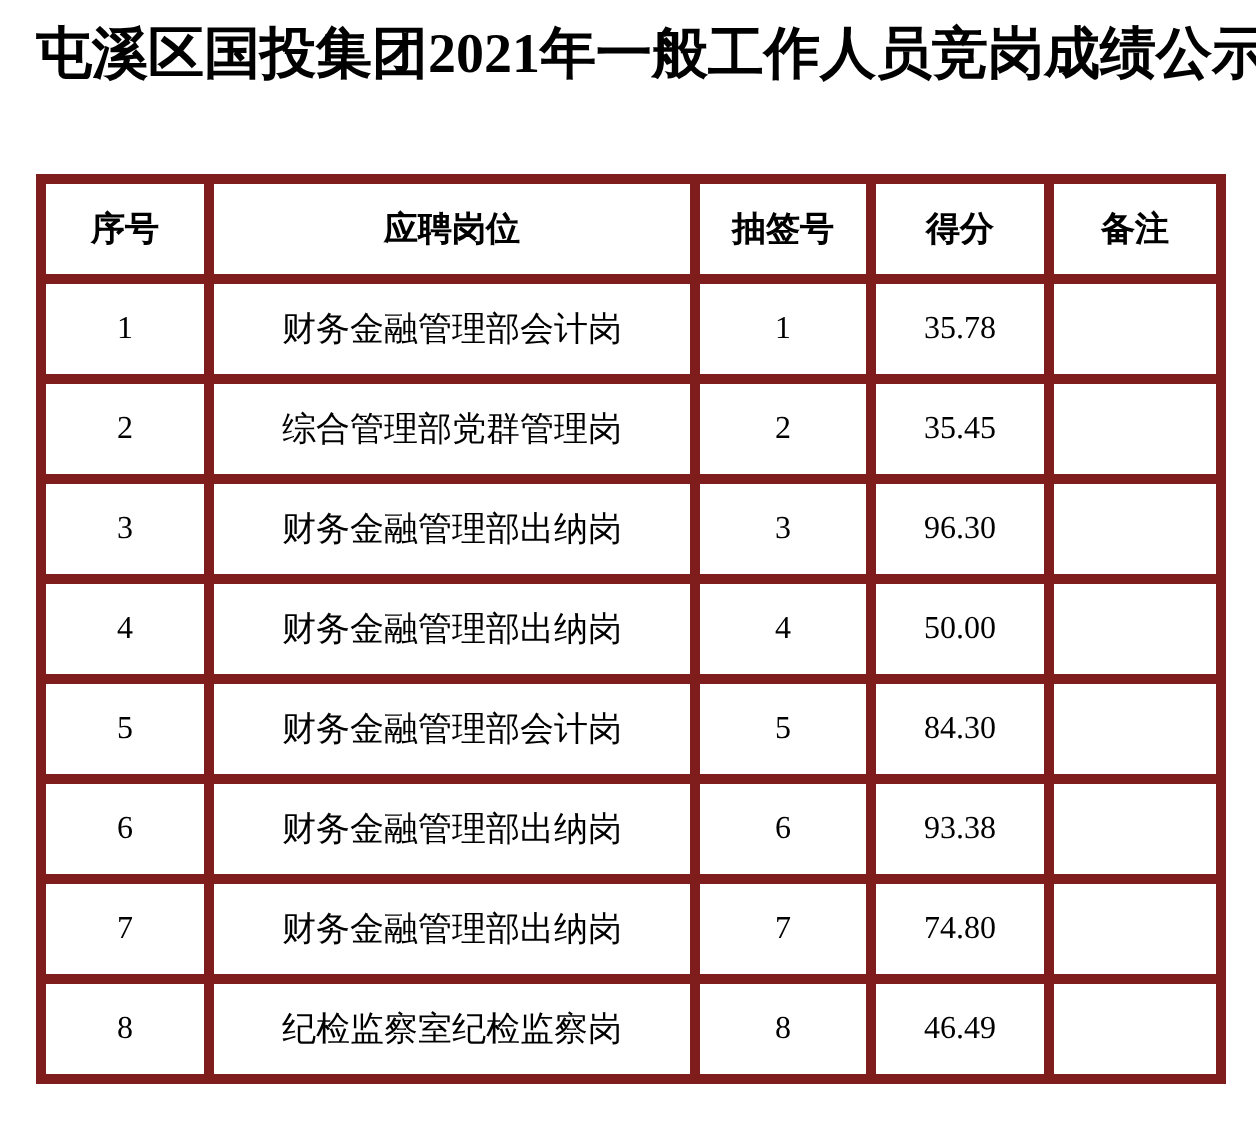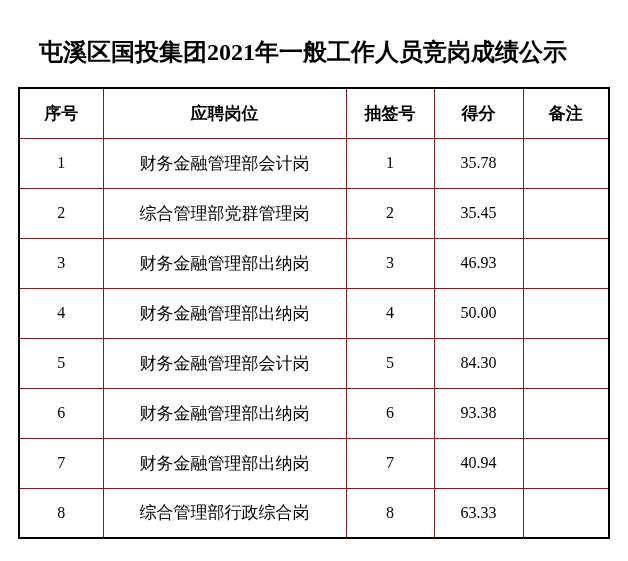--- a/index.html
+++ b/index.html
@@ -8,42 +8,41 @@
     height: 561px;
     background: #ffffff;
     font-family: "Liberation Serif", serif;
     color: #000000;
     position: relative;
     overflow: hidden;
   }
   .doc-title {
     position: absolute;
     top: 8px;
-    left: 8px;
+    left: 18px;
     width: 590px;
     text-align: center;
-    font-size: 24px;
+    font-size: 28px;
     font-weight: bold;
     letter-spacing: 0px;
     white-space: nowrap;
-    margin-top: 28px;
   }
   table.score-table {
     position: absolute;
     left: 18px;
     top: 87px;
     width: 590px;
     border-collapse: collapse;
     table-layout: fixed;
     border: 2px solid #000000;
     background: #ffffff;
   }
   .score-table th,
   .score-table td {
-    border: 1px solid #7f1d1d;
+    border: 5px solid #7f1d1d;
     text-align: center;
     vertical-align: middle;
     font-size: 17px;
     padding: 0 2px;
     overflow: hidden;
     white-space: nowrap;
   }
   .score-table thead th {
     height: 50px;
     font-weight: bold;
@@ -96,21 +95,21 @@
       <td class="num-cell">2</td>
       <td>综合管理部党群管理岗</td>
       <td class="num-cell">2</td>
       <td class="num-cell">35.45</td>
       <td></td>
     </tr>
     <tr>
       <td class="num-cell">3</td>
       <td>财务金融管理部出纳岗</td>
       <td class="num-cell">3</td>
-      <td class="num-cell">46.93</td>
+      <td class="num-cell">96.30</td>
       <td></td>
     </tr>
     <tr>
       <td class="num-cell">4</td>
       <td>财务金融管理部出纳岗</td>
       <td class="num-cell">4</td>
       <td class="num-cell">50.00</td>
       <td></td>
     </tr>
     <tr>
@@ -124,24 +123,24 @@
       <td class="num-cell">6</td>
       <td>财务金融管理部出纳岗</td>
       <td class="num-cell">6</td>
       <td class="num-cell">93.38</td>
       <td></td>
     </tr>
     <tr>
       <td class="num-cell">7</td>
       <td>财务金融管理部出纳岗</td>
       <td class="num-cell">7</td>
-      <td class="num-cell">40.94</td>
+      <td class="num-cell">74.80</td>
       <td></td>
     </tr>
     <tr>
       <td class="num-cell">8</td>
-      <td>综合管理部行政综合岗</td>
+      <td>纪检监察室纪检监察岗</td>
       <td class="num-cell">8</td>
-      <td class="num-cell">63.33</td>
+      <td class="num-cell">46.49</td>
       <td></td>
     </tr>
   </tbody>
 </table>
 
 </body></html>

